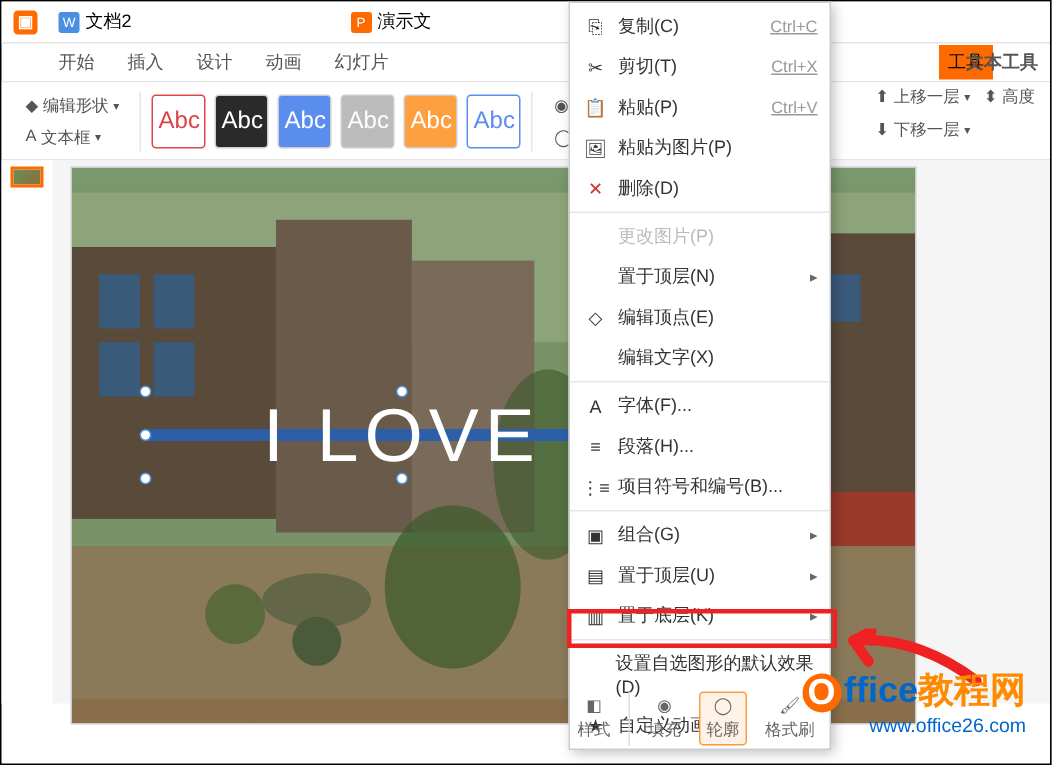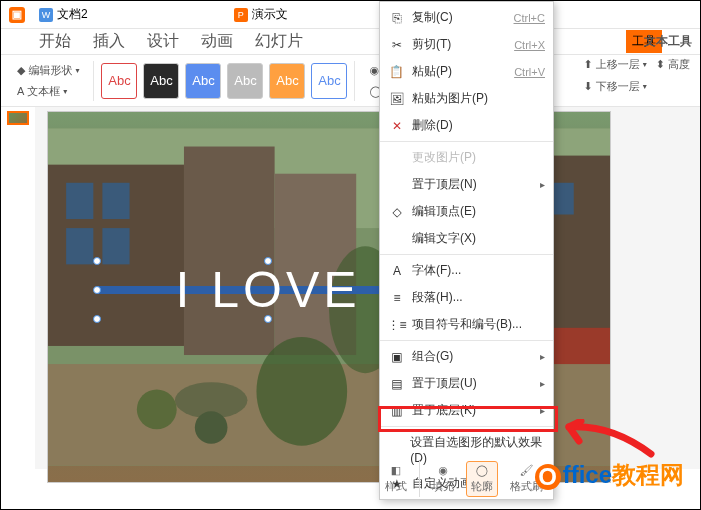--- a/index.html
+++ b/index.html
@@ -4,27 +4,27 @@
 <style>
 * { margin:0; padding:0; box-sizing:border-box; font-family:"Microsoft YaHei",Arial,sans-serif; }
 body { width:701px; height:510px; background:#fff; position:relative; overflow:hidden; border:1px solid #000; }
 
 .titlebar { height:28px; background:#fff; display:flex; align-items:center; padding-left:8px; font-size:12px; border-bottom:1px solid #e5e5e5; }
 .app-icon { width:16px; height:16px; background:#ff6a00; border-radius:3px; margin-right:6px; display:flex; align-items:center; justify-content:center; color:#fff; font-size:11px; font-weight:bold; }
 .doc-tab { display:flex; align-items:center; gap:4px; padding:0 8px; }
 .doc-tab .ic { width:14px; height:14px; background:#4a90e2; border-radius:2px; color:#fff; font-size:9px; display:flex; align-items:center; justify-content:center; }
 .doc-tab.p .ic { background:#ff6a00; }
 
-.ribbon-tabs { height:26px; display:flex; align-items:center; gap:2px; padding-left:28px; font-size:16px; color:#555; border-bottom:1px solid #e5e5e5; }
+.ribbon-tabs { height:26px; display:flex; align-items:center; gap:2px; padding-left:28px; font-size:12px; color:#555; border-bottom:1px solid #e5e5e5; }
 .ribbon-tabs span { padding:4px 10px; cursor:pointer; }
 
 .toolbar { height:52px; background:#fff; display:flex; align-items:center; padding:0 6px; border-bottom:1px solid #e5e5e5; }
 .tool-group { display:flex; flex-direction:column; gap:2px; font-size:11px; color:#555; padding:0 6px; }
 .tool-btn { display:flex; align-items:center; gap:3px; padding:2px 4px; cursor:pointer; }
-.abc-box { width:36px; height:36px; border:1px solid #ccc; border-radius:3px; display:flex; align-items:center; justify-content:center; font-size:13px; margin:0 3px; cursor:pointer; }
+.abc-box { width:36px; height:36px; border:1px solid #ccc; border-radius:3px; display:flex; align-items:center; justify-content:center; font-size:16px; margin:0 3px; cursor:pointer; }
 .abc1{background:#fff;color:#d44;border-color:#d44;}
 .abc2{background:#2a2a2a;color:#fff;}
 .abc3{background:#5b8def;color:#fff;}
 .abc4{background:#bbb;color:#fff;}
 .abc5{background:#ffa040;color:#fff;}
 .abc6{background:#fff;color:#5b8def;border-color:#5b8def;}
 .vbar{width:1px;height:40px;background:#e5e5e5;margin:0 4px;}
 
 .workspace { position:absolute; top:106px; left:0; right:0; bottom:40px; background:#f5f5f5; display:flex; }
 .thumb-panel { width:34px; padding:4px 0 0 6px; background:#fff; }
@@ -288,13 +288,14 @@
       <span>轮廓</span>
     </div>
   <div class="bt">
       <span>🖌</span>
       <span>格式刷</span>
     </div>
 </div>
 
 <div class="watermark">
   <div class="t1"><span class="o-badge">O</span><span class="b">ffice</span><span>教程网</span></div>
+  <div class="t2">www.office26.com</div>
 </div>
 
 </body></html>

